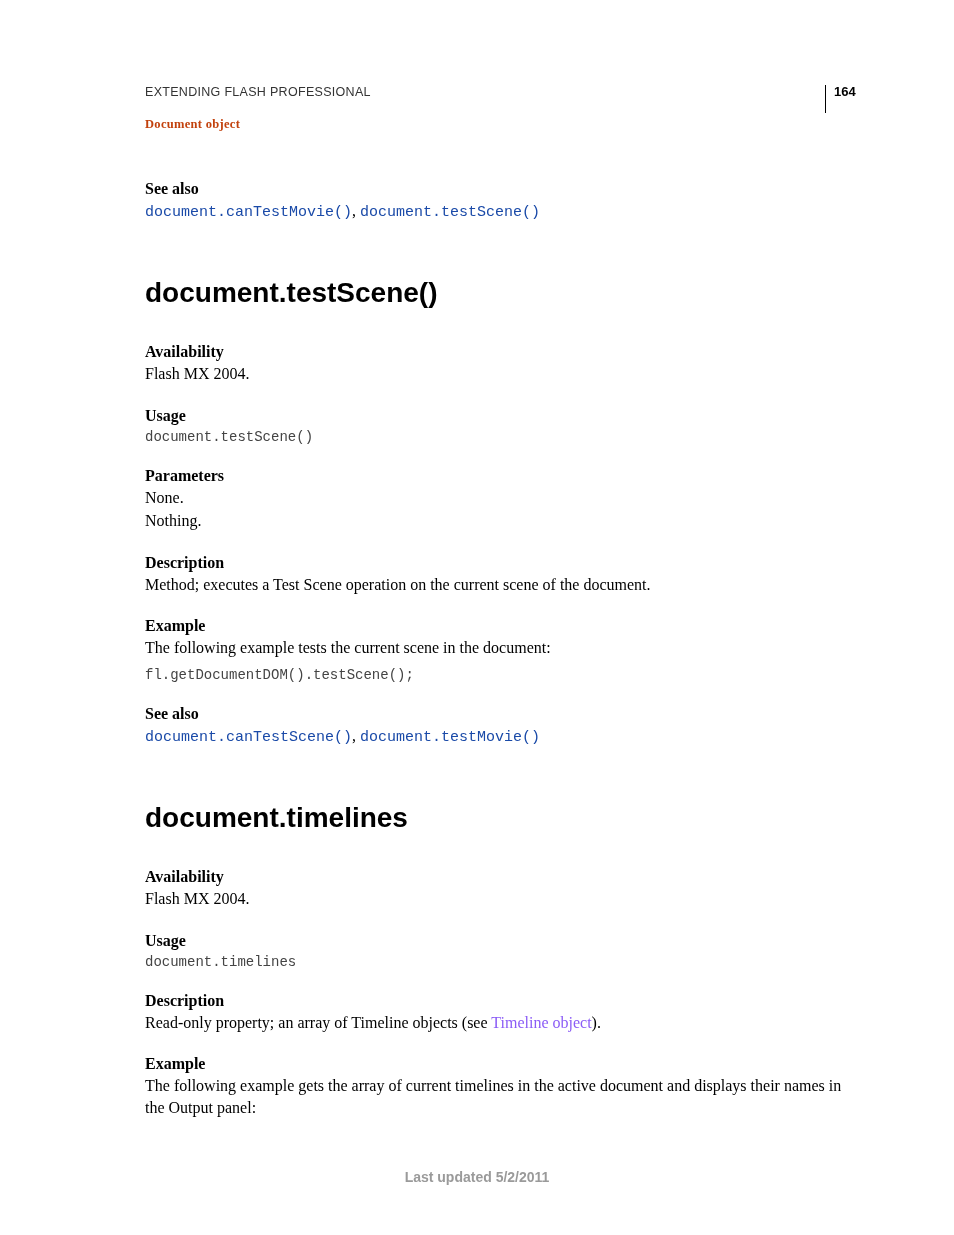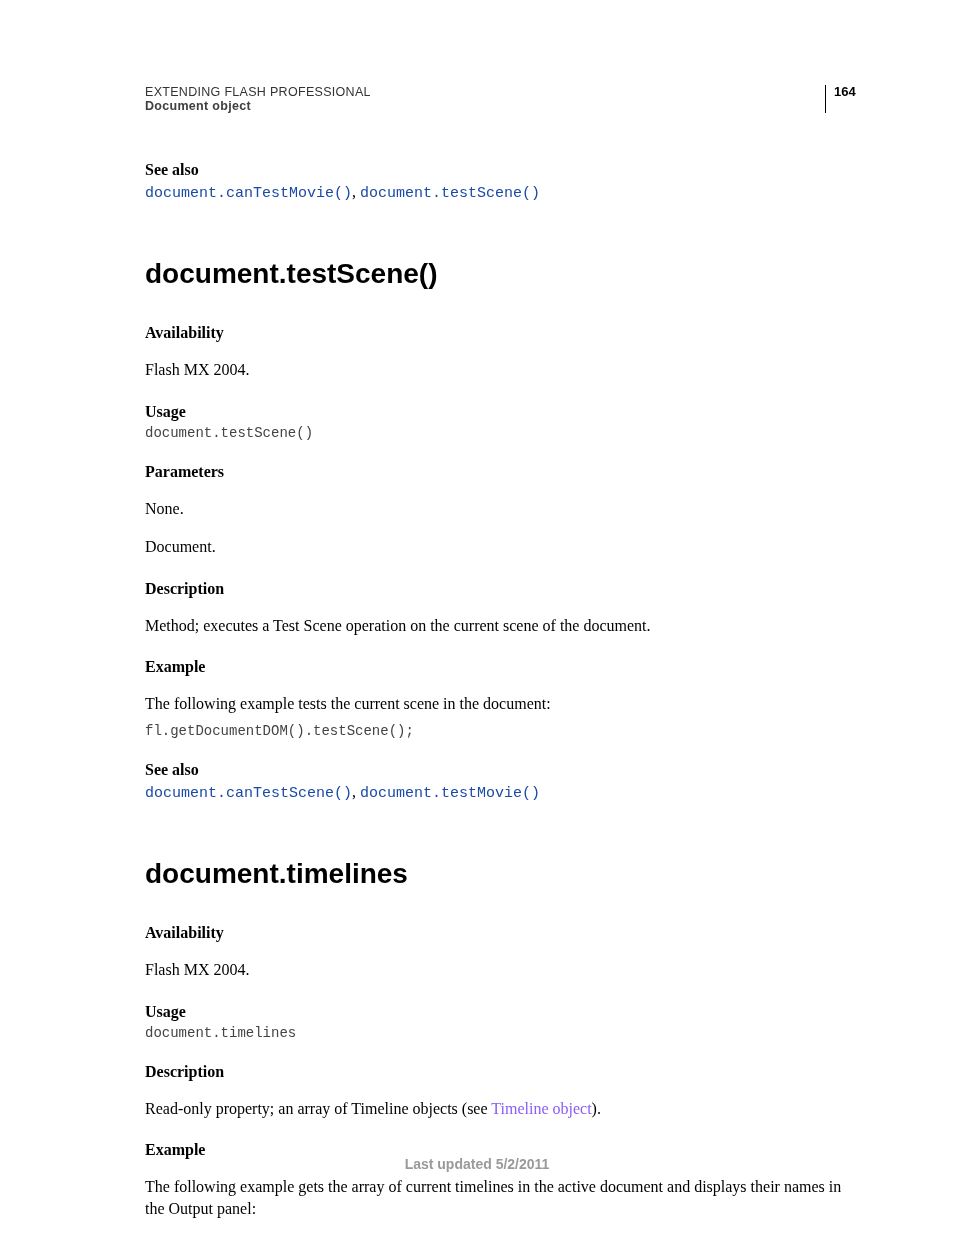--- a/index.html
+++ b/index.html
@@ -23,25 +23,25 @@
     margin-bottom: 3px;
   }
   .header-left {
     flex: 1;
     font-family: "Myriad Pro", "Segoe UI", Arial, sans-serif;
     font-size: 12.5px;
     letter-spacing: 0.3px;
     color: #333;
   }
   .header-sub {
-    font-family: Liberation Sans, sans-serif;
+    font-family: Liberation Serif, serif;
     font-weight: 700;
     font-size: 12.5px;
-    color: #404040;
-    margin-top: 0;
+    color: #c2410c;
+    margin-top: 18px;
   }
   .page-num-box {
     width: 30px;
     border-left: 1.5px solid #000;
     padding-left: 8px;
     font-family: "Myriad Pro", "Segoe UI", Arial, sans-serif;
     font-weight: 700;
     font-size: 13px;
     line-height: 1;
     height: 28px;
@@ -50,21 +50,21 @@
   .label {
     font-family: "Minion Pro", "Times New Roman", Georgia, serif;
     font-weight: 700;
     font-size: 16px;
     margin-top: 22px;
   }
   .body-text {
     font-family: "Minion Pro", "Times New Roman", Georgia, serif;
     font-size: 16px;
     line-height: 1.35;
-    margin-top: 17px;
+    margin-top: 2px;
   }
   .code {
     font-family: "Courier New", Courier, monospace;
     font-size: 14px;
     color: #444;
     margin-top: 4px;
   }
   .link {
     font-family: "Courier New", Courier, monospace;
     font-size: 15px;
@@ -77,21 +77,21 @@
   }
   h2.section-title {
     font-family: "Myriad Pro", "Segoe UI", Arial, sans-serif;
     font-weight: 700;
     font-size: 28px;
     margin: 56px 0 0 0;
     color: #000;
   }
   .footer {
     position: absolute;
-    bottom: 63px;
+    bottom: 50px;
     left: 0;
     width: 100%;
     text-align: center;
     font-family: "Myriad Pro", "Segoe UI", Arial, sans-serif;
     font-weight: 700;
     font-size: 14px;
     color: #9a9a9a;
   }
   .links-row { margin-top: 4px; }
   .comma { color:#000; font-family:"Minion Pro","Times New Roman",serif; font-size:16px; }
@@ -120,21 +120,21 @@
 
   <div class="label" style="margin-top:34px">Availability</div>
   <div class="body-text">Flash MX 2004.</div>
 
   <div class="label">Usage</div>
   <div class="code">document.testScene()</div>
 
   <div class="label">Parameters</div>
   <div class="body-text">None.</div>
 
-  <div class="body-text">Document.</div>
+  <div class="body-text">Nothing.</div>
 
   <div class="label">Description</div>
   <div class="body-text">Method; executes a Test Scene operation on the current scene of the document.</div>
 
   <div class="label">Example</div>
   <div class="body-text">The following example tests the current scene in the document:</div>
   <div class="code" style="margin-top:8px">fl.getDocumentDOM().testScene();</div>
 
   <div class="label">See also</div>
   <div class="links-row">

